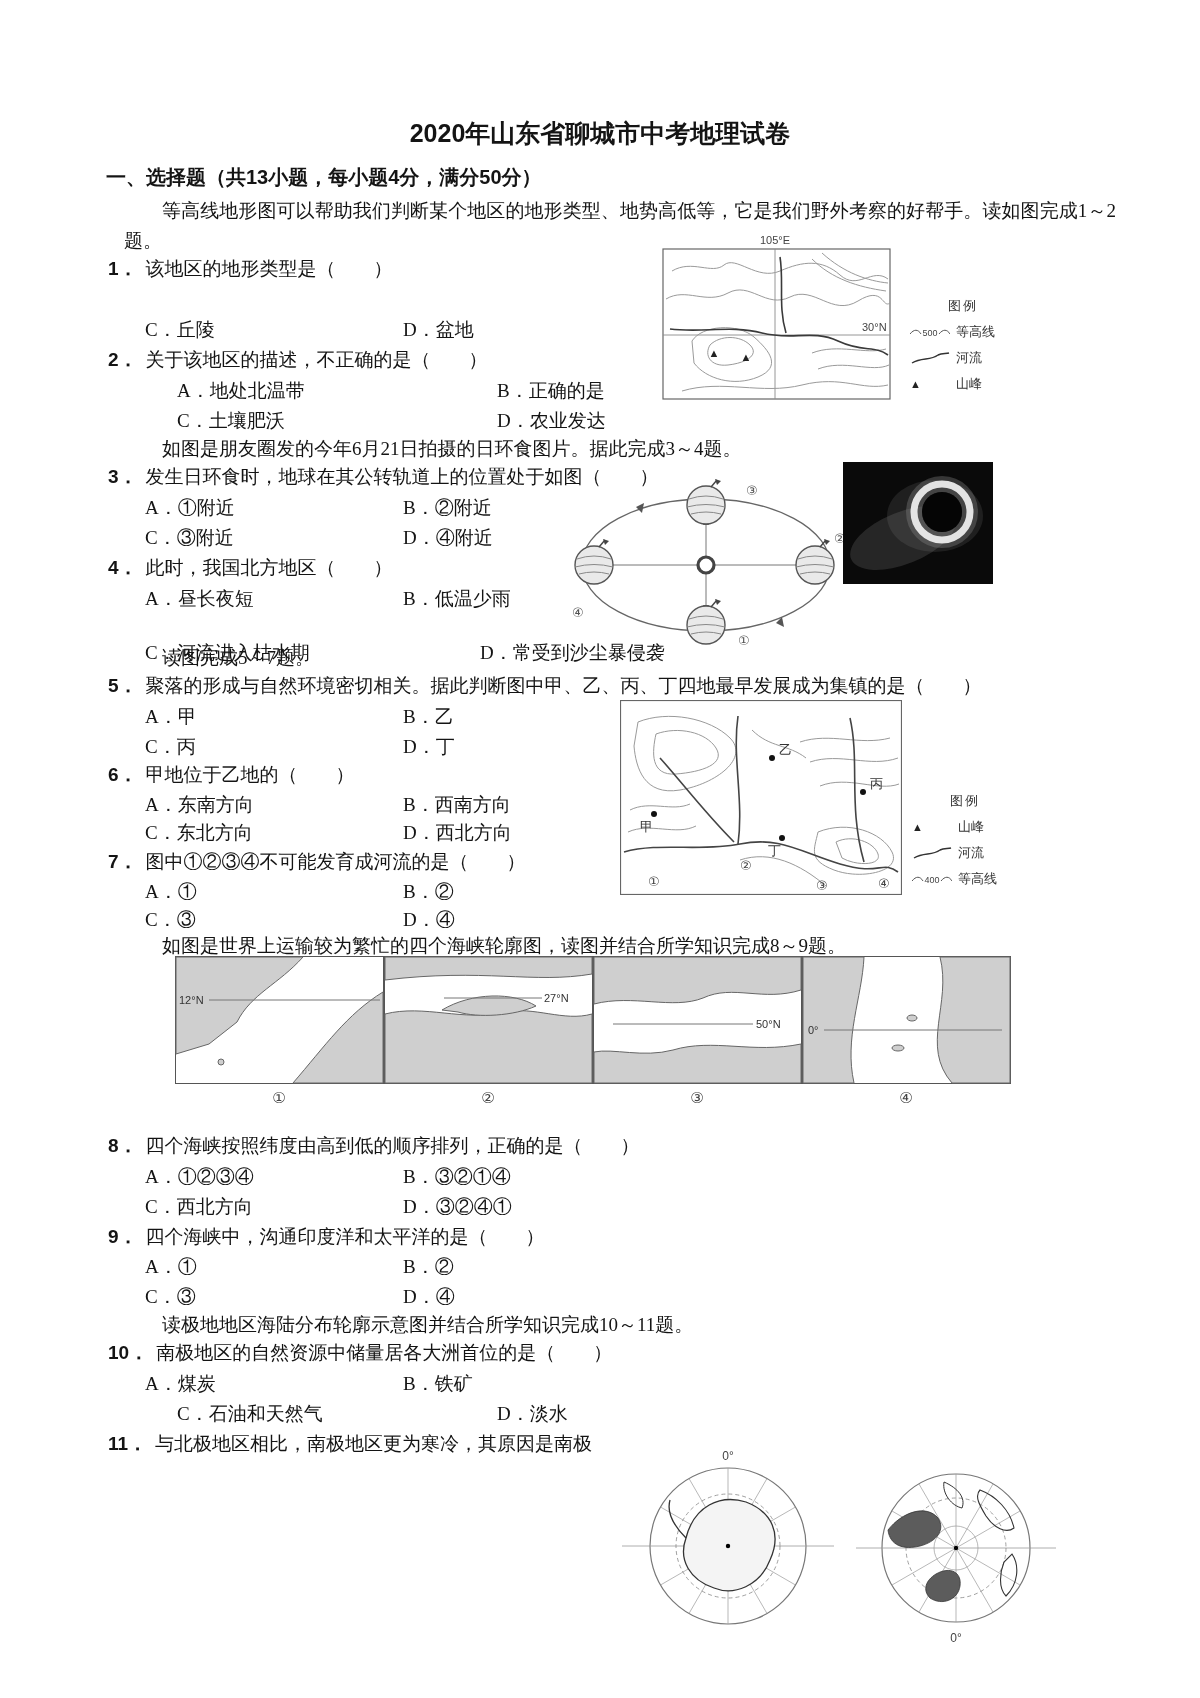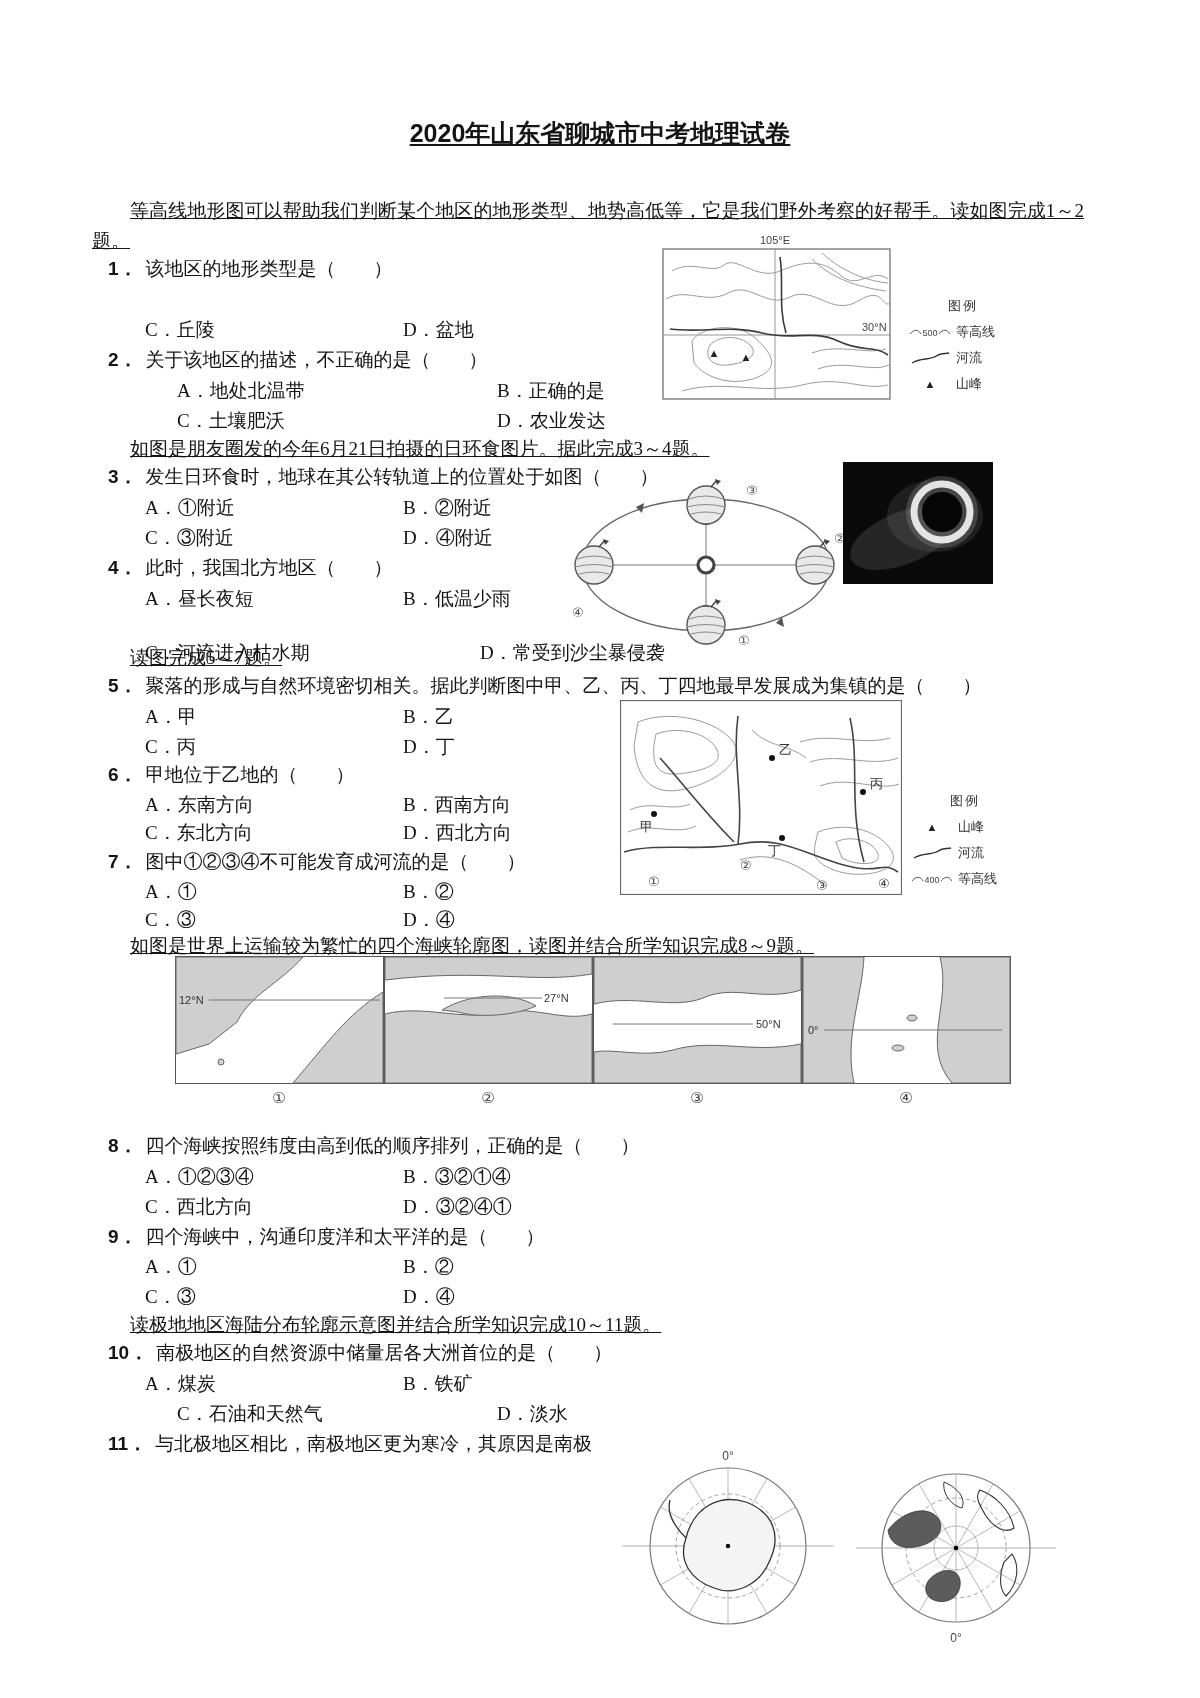--- a/index.html
+++ b/index.html
@@ -5,45 +5,46 @@
   html,body{margin:0;padding:0;background:#e9e9e9;}
   .page{
     position:relative;width:1200px;height:1698px;margin:0 auto;
     background:#ffffff;color:#141414;
     font-family:"Liberation Serif","DejaVu Serif",serif;
     font-size:19px;line-height:30px;overflow:hidden;
   }
   .abs{position:absolute;}
   .title{top:116px;left:0;width:100%;text-align:center;
     font-family:"Liberation Sans","DejaVu Sans",sans-serif;
-    font-size:25px;font-weight:bold;line-height:34px;text-decoration:underline;}
+    font-size:25px;font-weight:bold;line-height:34px;}
   .heading{top:162px;left:106px;font-weight:bold;font-size:20px;
     font-family:"Liberation Sans","DejaVu Sans",sans-serif;}
-  .para{left:92px;width:992px;text-indent:38px;text-align:justify;text-decoration:underline;}
+  .para{left:124px;width:992px;text-indent:38px;text-align:justify;}
   .stem{left:108px;white-space:nowrap;}
   .qnum{display:inline-block;margin-right:8px;font-family:"Liberation Sans",sans-serif;font-weight:bold;}
   .opts{left:145px;white-space:nowrap;}
   .o1{display:inline-block;min-width:258px;}
   .o1m{display:inline-block;min-width:320px;margin-left:32px;}
   .o1w{display:inline-block;min-width:335px;margin-top:24px;}
   .fig{position:absolute;}
   .legend{position:absolute;font-size:13px;line-height:26px;color:#333;
     font-family:"Liberation Sans",sans-serif;}
   .lg-title{margin-left:38px;letter-spacing:2px;}
   .lg-row{display:flex;align-items:center;gap:6px;white-space:nowrap;}
-  .lg-sym{flex:0 0 auto;display:inline-flex;align-items:center;justify-content:center;width:40px;}
+  .lg-sym{flex:0 0 auto;display:inline-flex;align-items:center;width:40px;}
   .peak-glyph{font-size:11px;color:#222;}
   svg text{font-family:"Liberation Sans","DejaVu Sans",sans-serif;}
 </style>
 </head>
 <body>
 
 <div class="page">
 
   <div class="abs title">2020年山东省聊城市中考地理试卷</div>
+  <div class="abs heading">一、选择题（共13小题，每小题4分，满分50分）</div>
 
   <div class="abs para" style="top:196px">等高线地形图可以帮助我们判断某个地区的地形类型、地势高低等，它是我们野外考察的好帮手。读如图完成1～2题。</div>
 
   <div class="abs stem" style="top:254px"><span class="qnum">1．</span><span>该地区的地形类型是（　　）</span></div>
   <div class="abs opts" style="top:315px"><span class="o1">C．丘陵</span><span>D．盆地</span></div>
 
   <div class="abs stem" style="top:345px"><span class="qnum">2．</span><span>关于该地区的描述，不正确的是（　　）</span></div>
   <div class="abs opts" style="top:376px"><span class="o1m">A．地处北温带</span><span>B．正确的是</span></div>
   <div class="abs opts" style="top:406px"><span class="o1m">C．土壤肥沃</span><span>D．农业发达</span></div>
 

